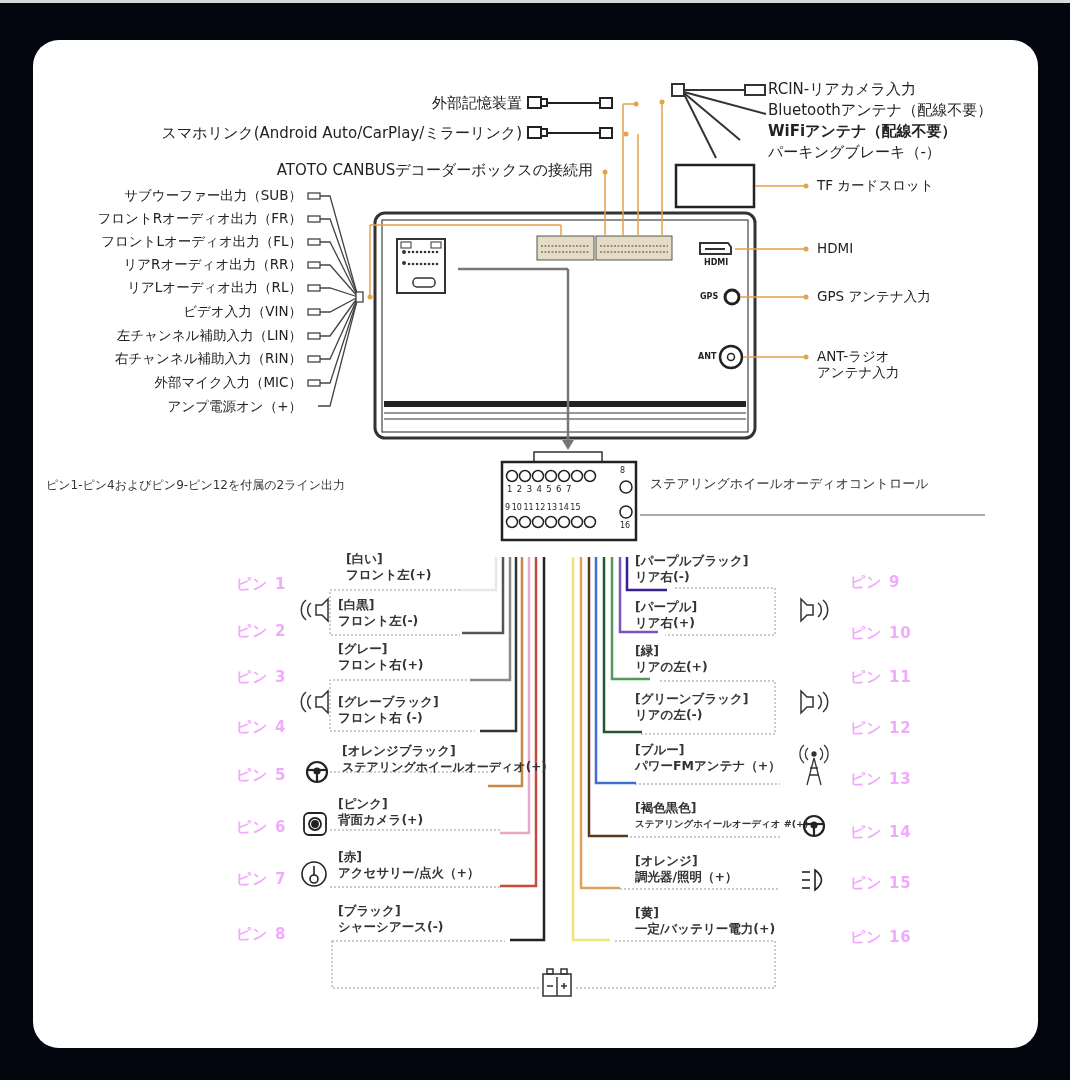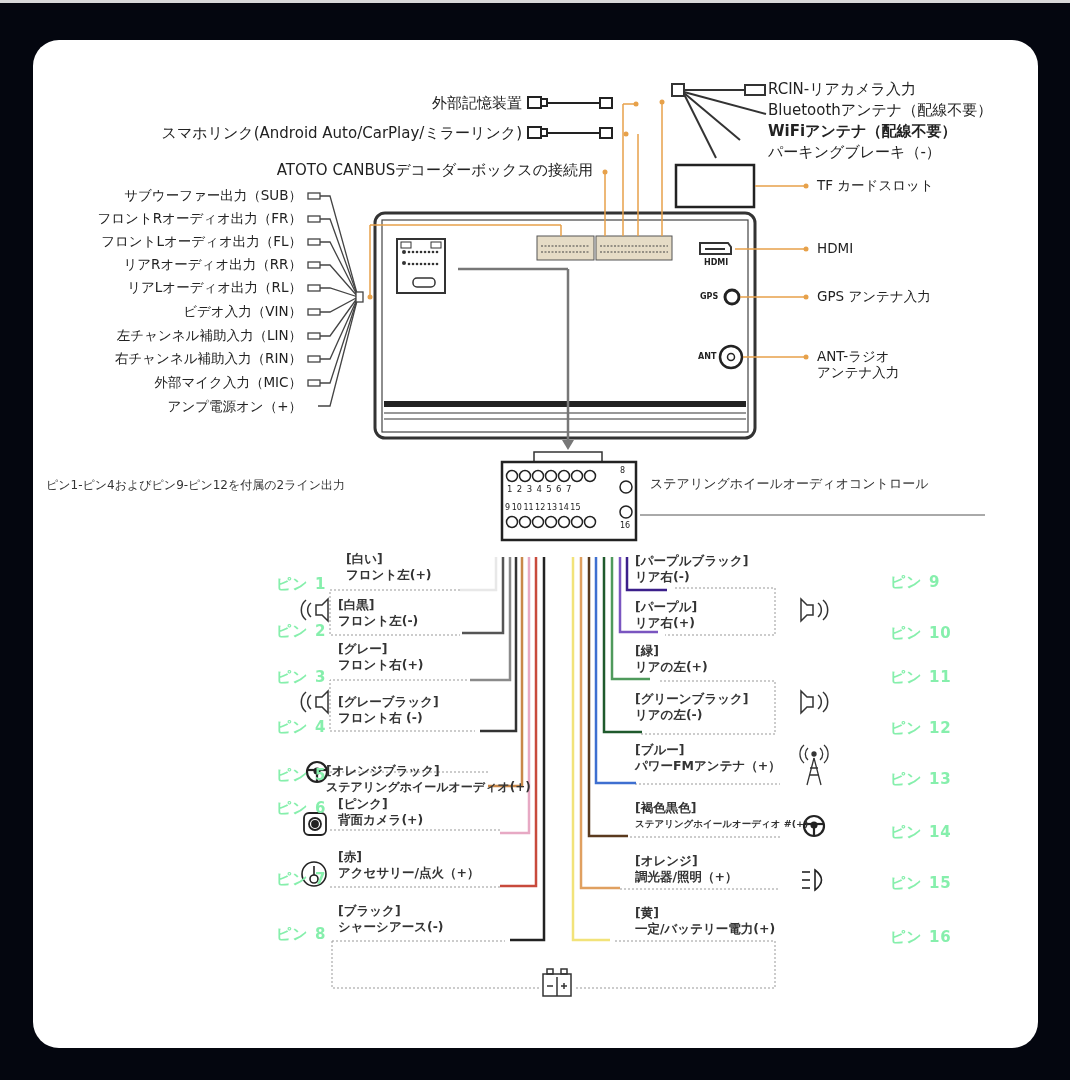--- a/index.html
+++ b/index.html
@@ -6,21 +6,21 @@
   body{width:1070px;height:1080px;background:#04060f;position:relative;overflow:hidden;font-family:"DejaVu Sans","Liberation Sans",sans-serif;color:#222;}
   .topline{position:absolute;left:0;top:0;width:1070px;height:3px;background:#d8d8d8;}
   .card{position:absolute;left:33px;top:40px;width:1005px;height:1008px;background:#fff;border-radius:26px;}
   svg.wires{position:absolute;left:0;top:0;}
   .t{position:absolute;white-space:nowrap;color:#222;}
   .r{text-align:right;}
   .lbl16{font-size:15px;}
   .lbl14{font-size:13.5px;}
   .sm{font-size:12px;}
   .xs{font-size:10px;}
-  .pin{font-size:15px;font-weight:bold;color:#86efac;letter-spacing:1px;margin-left:40px;}
+  .pin{font-size:15px;font-weight:bold;color:#f0abfc;letter-spacing:1px;}
   .wire-lbl{font-size:12.5px;line-height:16px;font-weight:bold;color:#333;}
   .wire-lbl .c{display:block;}
 </style>
 </head>
 <body>
 
 <div class="topline"></div>
 <div class="card"></div>
 
 <svg class="wires" width="1070" height="1080">
@@ -334,41 +334,41 @@
 <div class="t xs" style="left:505px;top:503px;font-size:8px;word-spacing:-1px;">
   <span>9</span> <span>10</span> <span>11</span> <span>12</span> <span>13</span> <span>14</span> <span>15</span>
 </div>
 <div class="t xs" style="left:620px;top:521px;font-size:8px;">16</div>
 
 <div class="t pin" style="left:236px;top:575px;">ピン 1</div>
 <div class="t pin" style="left:236px;top:622px;">ピン 2</div>
 <div class="t pin" style="left:236px;top:668px;">ピン 3</div>
 <div class="t pin" style="left:236px;top:718px;">ピン 4</div>
 <div class="t pin" style="left:236px;top:766px;">ピン 5</div>
-<div class="t pin" style="left:236px;top:799px;">ピン 6</div>
+<div class="t pin" style="left:236px;top:818px;">ピン 6</div>
 <div class="t pin" style="left:236px;top:870px;">ピン 7</div>
 <div class="t pin" style="left:236px;top:925px;">ピン 8</div>
 
 <div class="t wire-lbl" style="left:346px;top:551px;">
     <span class="c">[白い]</span>
     <span class="c">フロント左(+)</span>
   </div>
 <div class="t wire-lbl" style="left:338px;top:597px;">
     <span class="c">[白黒]</span>
     <span class="c">フロント左(-)</span>
   </div>
 <div class="t wire-lbl" style="left:338px;top:641px;">
     <span class="c">[グレー]</span>
     <span class="c">フロント右(+)</span>
   </div>
 <div class="t wire-lbl" style="left:338px;top:694px;">
     <span class="c">[グレーブラック]</span>
     <span class="c">フロント右 (-)</span>
   </div>
-<div class="t wire-lbl" style="left:326px;top:743px;margin-top:20px;">
+<div class="t wire-lbl" style="left:342px;top:743px;">
     <span class="c">[オレンジブラック]</span>
     <span class="c" style="font-size:12px;">ステアリングホイールオーディオ(+)</span>
   </div>
 <div class="t wire-lbl" style="left:338px;top:796px;">
     <span class="c">[ピンク]</span>
     <span class="c">背面カメラ(+)</span>
   </div>
 <div class="t wire-lbl" style="left:338px;top:849px;">
     <span class="c">[赤]</span>
     <span class="c">アクセサリー/点火（+）</span>

